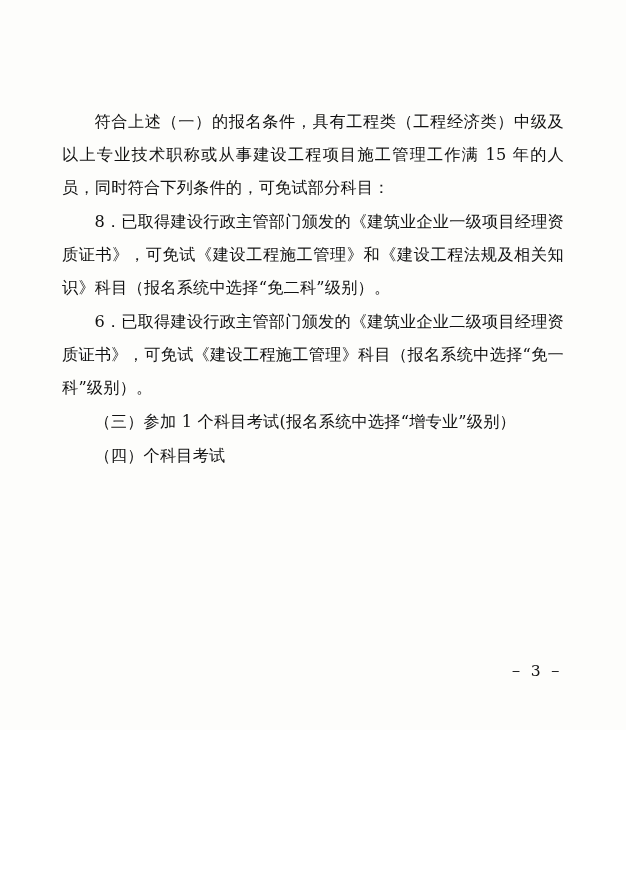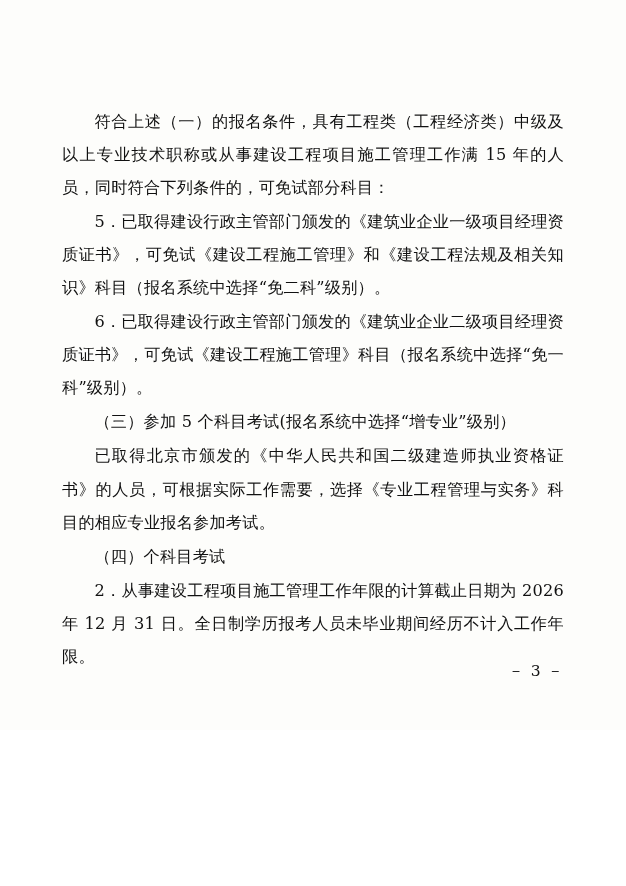--- a/index.html
+++ b/index.html
@@ -45,21 +45,19 @@
     color: #111;
     letter-spacing: 1px;
   }
 </style>
 </head>
 <body>
 
 <div class="page">
   <div class="doc-body">
     <p class="para">符合上述（一）的报名条件，具有工程类（工程经济类）中级及以上专业技术职称或从事建设工程项目施工管理工作满 15 年的人员，同时符合下列条件的，可免试部分科目：</p>
-    <p class="para">5．已取得建设行政主管部门颁发的《建筑业企业一级项目经理资质证书》，可免试《建设工程施工管理》和《建设工程法规及相关知识》科目（报名系统中选择“免二科”级别）。</p>
+    <p class="para">8．已取得建设行政主管部门颁发的《建筑业企业一级项目经理资质证书》，可免试《建设工程施工管理》和《建设工程法规及相关知识》科目（报名系统中选择“免二科”级别）。</p>
     <p class="para">6．已取得建设行政主管部门颁发的《建筑业企业二级项目经理资质证书》，可免试《建设工程施工管理》科目（报名系统中选择“免一科”级别）。</p>
-    <p class="para">（三）参加 5 个科目考试(报名系统中选择“增专业”级别）</p>
-    <p class="para">已取得北京市颁发的《中华人民共和国二级建造师执业资格证书》的人员，可根据实际工作需要，选择《专业工程管理与实务》科目的相应专业报名参加考试。</p>
+    <p class="para">（三）参加 1 个科目考试(报名系统中选择“增专业”级别）</p>
     <p class="para">（四）个科目考试</p>
-    <p class="para">2．从事建设工程项目施工管理工作年限的计算截止日期为 2026 年 12 月 31 日。全日制学历报考人员未毕业期间经历不计入工作年限。</p>
   </div>
   <div class="page-number">－ 3 －</div>
 </div>
 
 </body></html>

